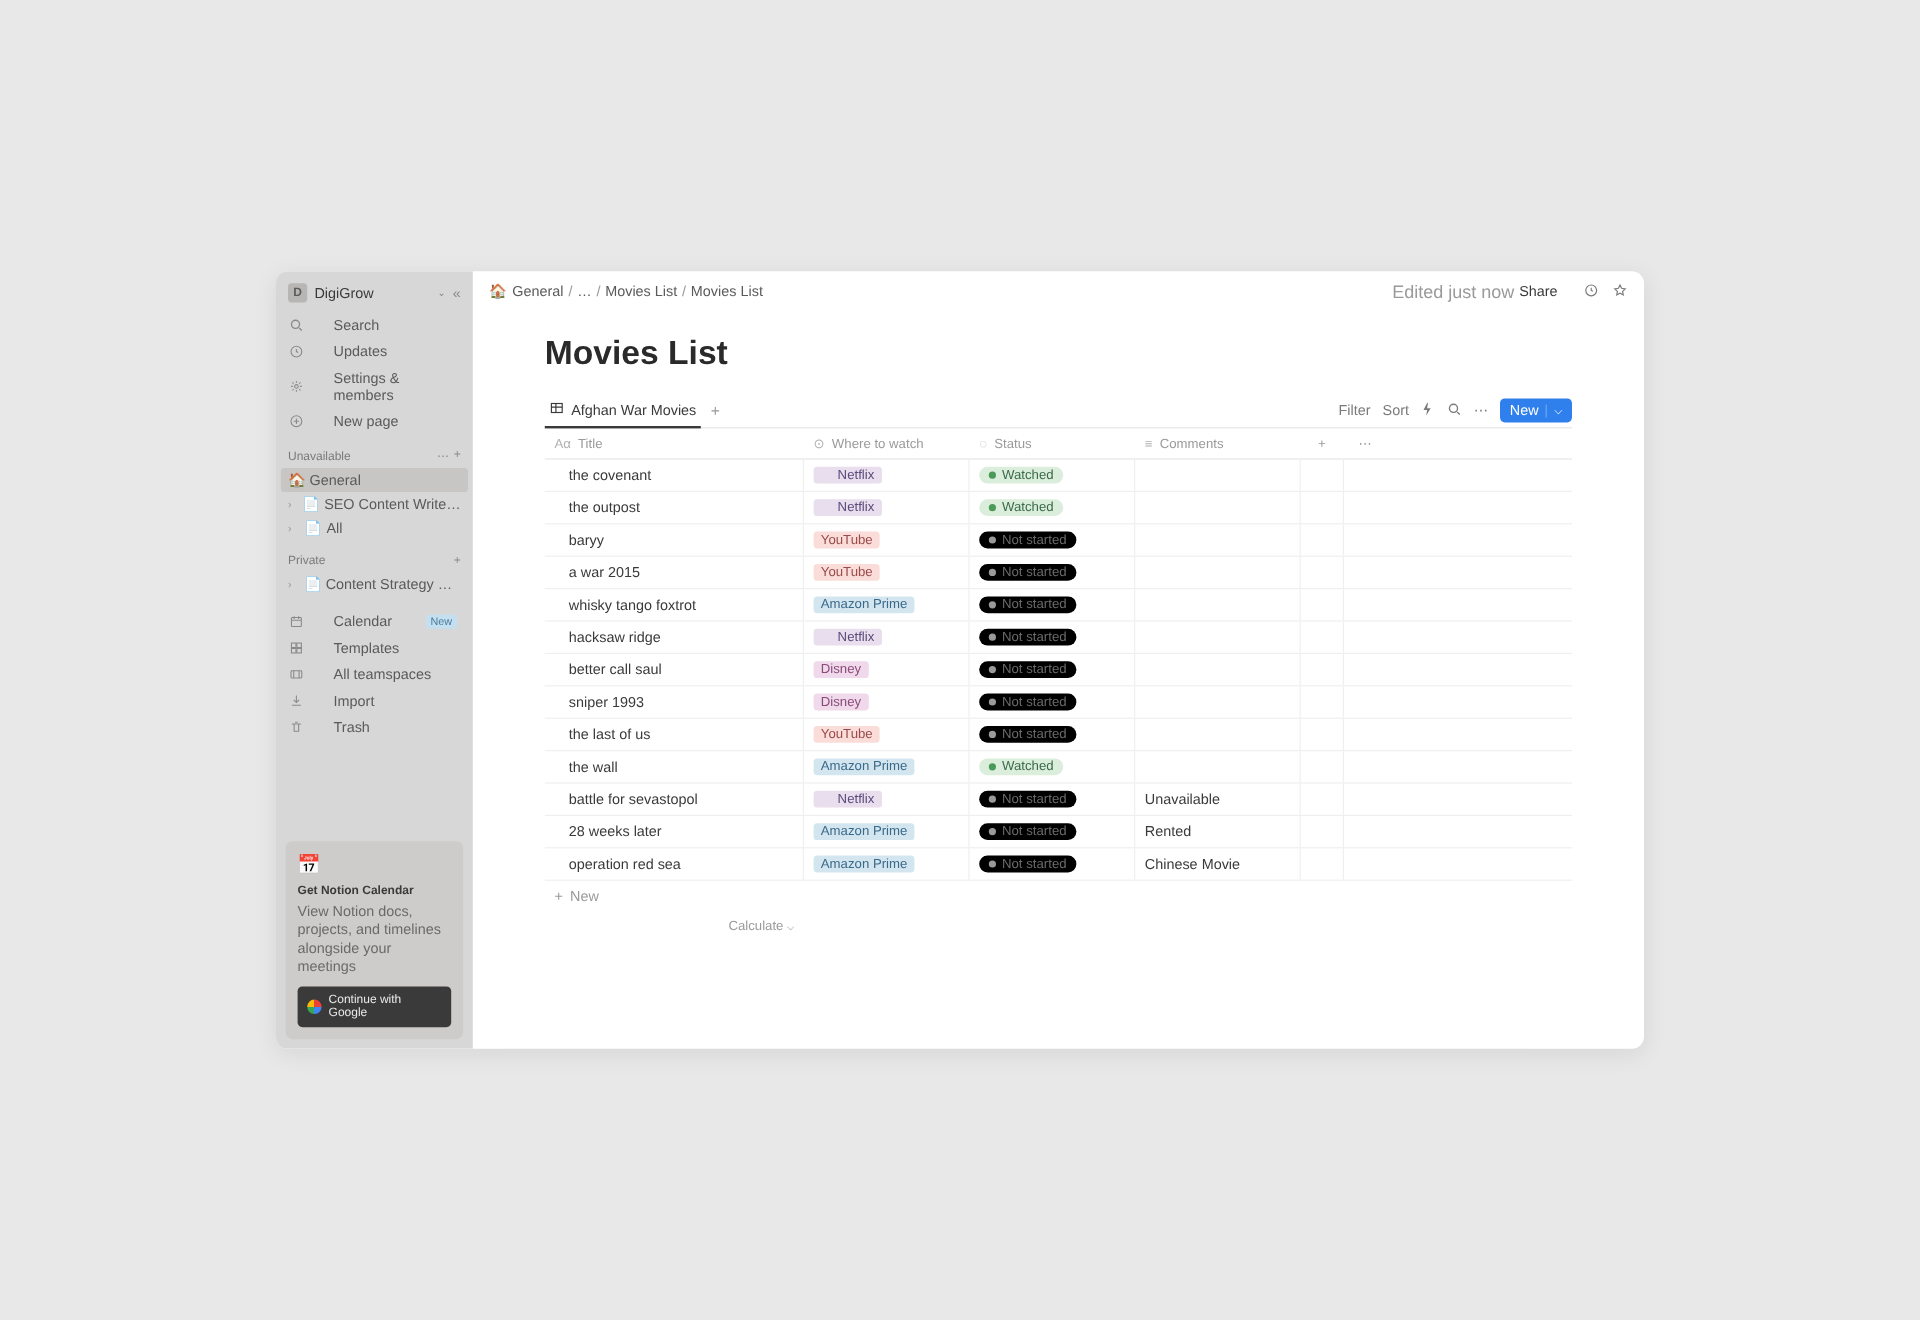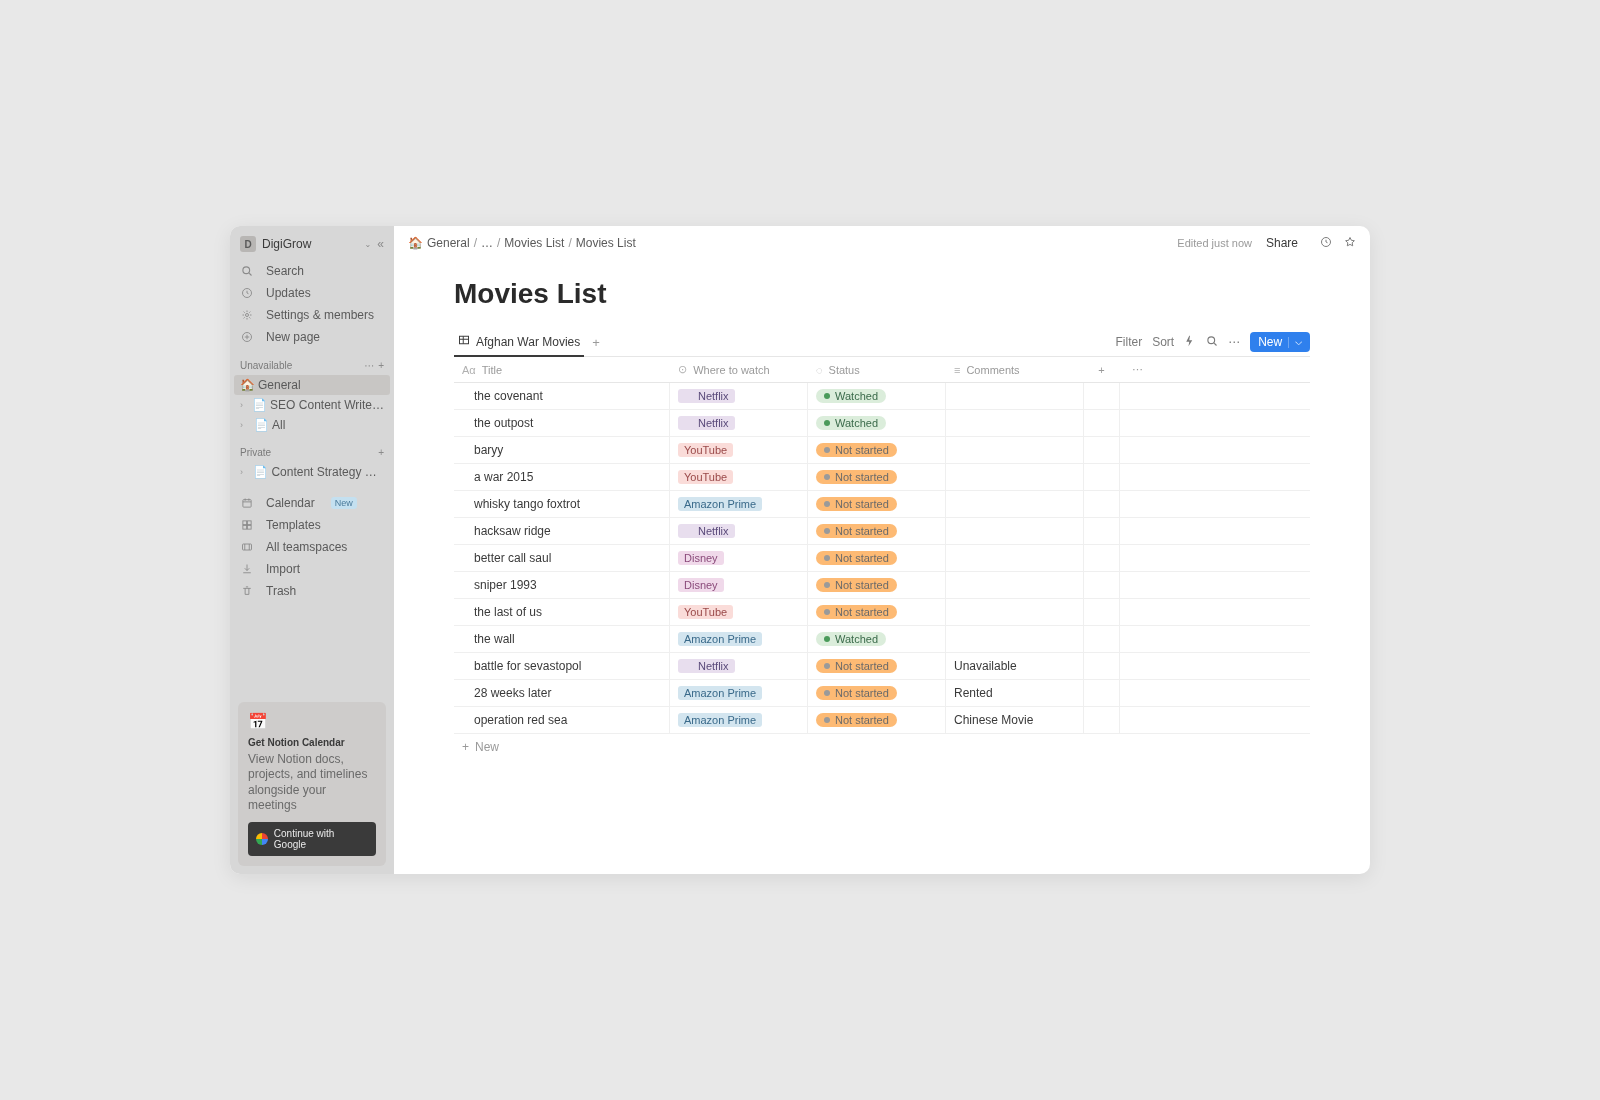--- a/index.html
+++ b/index.html
@@ -3,21 +3,21 @@
 <meta charset="utf-8">
 <style>
 * { margin: 0; padding: 0; box-sizing: border-box; }
 body { font-family: -apple-system, BlinkMacSystemFont, "Segoe UI", Helvetica, Arial, sans-serif; background: #e8e8e8; width: 1600px; height: 1100px; display: flex; align-items: center; justify-content: center; }
 .window { width: 1140px; height: 648px; background: #fff; border-radius: 10px; overflow: hidden; display: flex; box-shadow: 0 4px 20px rgba(0,0,0,0.08); }
 .sidebar { width: 164px; background: #d7d7d7; display: flex; flex-direction: column; font-size: 12px; color: #5a5a5a; }
 .sb-head { display: flex; align-items: center; padding: 10px 10px 8px; gap: 6px; }
 .ws-badge { width: 16px; height: 16px; background: #b8b6b4; border-radius: 3px; display: flex; align-items: center; justify-content: center; font-size: 10px; font-weight: 600; color: #5a5a5a; }
 .ws-name { font-weight: 500; color: #3a3a3a; flex: 1; }
 .sb-collapse { color: #8a8a8a; cursor: pointer; }
-.sb-item { display: flex; align-items: center; gap: 12px; padding: 4px 10px; cursor: pointer; color: #5a5a5a; }
+.sb-item { display: flex; align-items: center; gap: 24px; padding: 4px 10px; cursor: pointer; color: #5a5a5a; }
 .sb-icon { width: 14px; height: 14px; display: flex; align-items: center; justify-content: center; color: #8a8a8a; flex-shrink: 0; }
 .sb-section { padding: 12px 10px 4px; font-size: 10px; font-weight: 500; color: #7a7a7a; display: flex; align-items: center; justify-content: space-between; }
 .sb-sec-actions { display: flex; gap: 4px; color: #8a8a8a; }
 .sb-tree { display: flex; align-items: center; gap: 4px; padding: 3px 10px; cursor: pointer; }
 .sb-tree.active { background: #c8c6c4; border-radius: 3px; margin: 0 4px; padding: 3px 6px; }
 .chev { width: 10px; color: #9a9a9a; font-size: 9px; }
 .tree-icon { width: 14px; text-align: center; }
 .tree-label { white-space: nowrap; overflow: hidden; text-overflow: ellipsis; }
 .badge-new { background: #c4e0f0; color: #4a7a9a; font-size: 9px; padding: 1px 4px; border-radius: 3px; margin-left: 4px; }
 .sb-spacer { flex: 1; }
@@ -26,21 +26,21 @@
 .promo-title { font-size: 10px; font-weight: 600; color: #3a3a3a; margin-bottom: 4px; }
 .promo-desc { font-size: 12px; color: #6a6a6a; line-height: 1.3; margin-bottom: 8px; }
 .promo-btn { background: #3a3a3a; color: #eaeaea; font-size: 10px; padding: 6px 8px; border-radius: 4px; display: flex; align-items: center; gap: 6px; cursor: pointer; }
 .g-icon { width: 12px; height: 12px; background: conic-gradient(#ea4335 0 90deg,#4285f4 90deg 180deg,#34a853 180deg 270deg,#fbbc05 270deg); border-radius: 50%; }
 .main { flex: 1; display: flex; flex-direction: column; }
 .topbar { height: 34px; display: flex; align-items: center; padding: 0 14px; font-size: 12px; gap: 4px; }
 .bc-home { color: #f0883e; }
 .bc { color: #5a5a5a; cursor: pointer; }
 .bc-sep { color: #9a9a9a; }
 .tb-spacer { flex: 1; }
-.tb-meta { color: #9a9a9a; font-size: 11px; margin-right: 10px; }
+.tb-meta { color: #9a9a9a; font-size: 15px; }
 .tb-share { color: #3a3a3a; font-weight: 500; cursor: pointer; margin-right: 10px; }
 .tb-icon { color: #7a7a7a; cursor: pointer; margin-left: 8px; }
 .content { padding: 18px 60px 0; }
 .page-title { font-size: 28px; font-weight: 700; color: #2a2a2a; margin-bottom: 18px; }
 .view-tabs { display: flex; align-items: center; border-bottom: 1px solid #e6e6e6; }
 .tab { display: flex; align-items: center; gap: 6px; padding: 6px 4px; font-size: 12px; color: #3a3a3a; border-bottom: 2px solid #3a3a3a; margin-bottom: -1px; cursor: pointer; }
 .tab-add { padding: 6px 8px; color: #9a9a9a; cursor: pointer; font-size: 13px; }
 .view-actions { margin-left: auto; display: flex; align-items: center; gap: 10px; font-size: 12px; color: #7a7a7a; }
 .va-item { cursor: pointer; }
 .btn-new { background: #2f80ed; color: #fff; padding: 3px 8px; border-radius: 4px; display: flex; align-items: center; gap: 6px; cursor: pointer; }
@@ -62,21 +62,21 @@
 .trow .td:last-child { border-right: none; }
 .pill { padding: 1px 6px; border-radius: 3px; font-size: 11px; display: inline-flex; align-items: center; }
 .pill-netflix { background: #e8deee; color: #5a4a7a; padding-left: 20px; }
 .pill-youtube { background: #fadcd9; color: #9a4a4a; }
 .pill-amazon { background: #d3e5ef; color: #3a6a8a; }
 .pill-disney { background: #f0d9ea; color: #8a4a7a; }
 .status-pill { padding: 1px 8px; border-radius: 10px; font-size: 11px; display: inline-flex; align-items: center; gap: 5px; }
 .dot { width: 6px; height: 6px; border-radius: 50%; }
 .st-watched { background: #dbeddb; color: #3a6a4a; }
 .st-watched .dot { background: #4a9a5a; }
-.st-notstarted { background: #fdba74; color: #6a6a6a; }
+.st-notstarted { background: #000000; color: #6a6a6a; }
 .st-notstarted .dot { background: #9a9a9a; }
 .row-new { display: flex; align-items: center; gap: 6px; padding: 6px 8px; color: #9a9a9a; cursor: pointer; font-size: 12px; }
 .calc { text-align: right; padding: 6px 8px; color: #9a9a9a; font-size: 11px; width: 216px; cursor: pointer; }
 svg { width: 12px; height: 12px; }
 </style>
 </head>
 <body>
 
 <div class="window">
 
@@ -450,16 +450,19 @@
               </div>
               <div class="td col-comments">Chinese Movie</div>
               <div class="td col-add"></div>
               <div class="td col-more" style="border-right:none;flex:1"></div>
             </div>
           </div>
         <div class="row-new">
           <span>+</span>
           <span>New</span>
         </div>
+        <div style="display:flex;">
+          <div class="calc"><span>Calculate</span> <span style="font-size:8px">⌵</span></div>
+        </div>
       </div>
     </div>
   </div>
 </div>
 
 </body></html>

